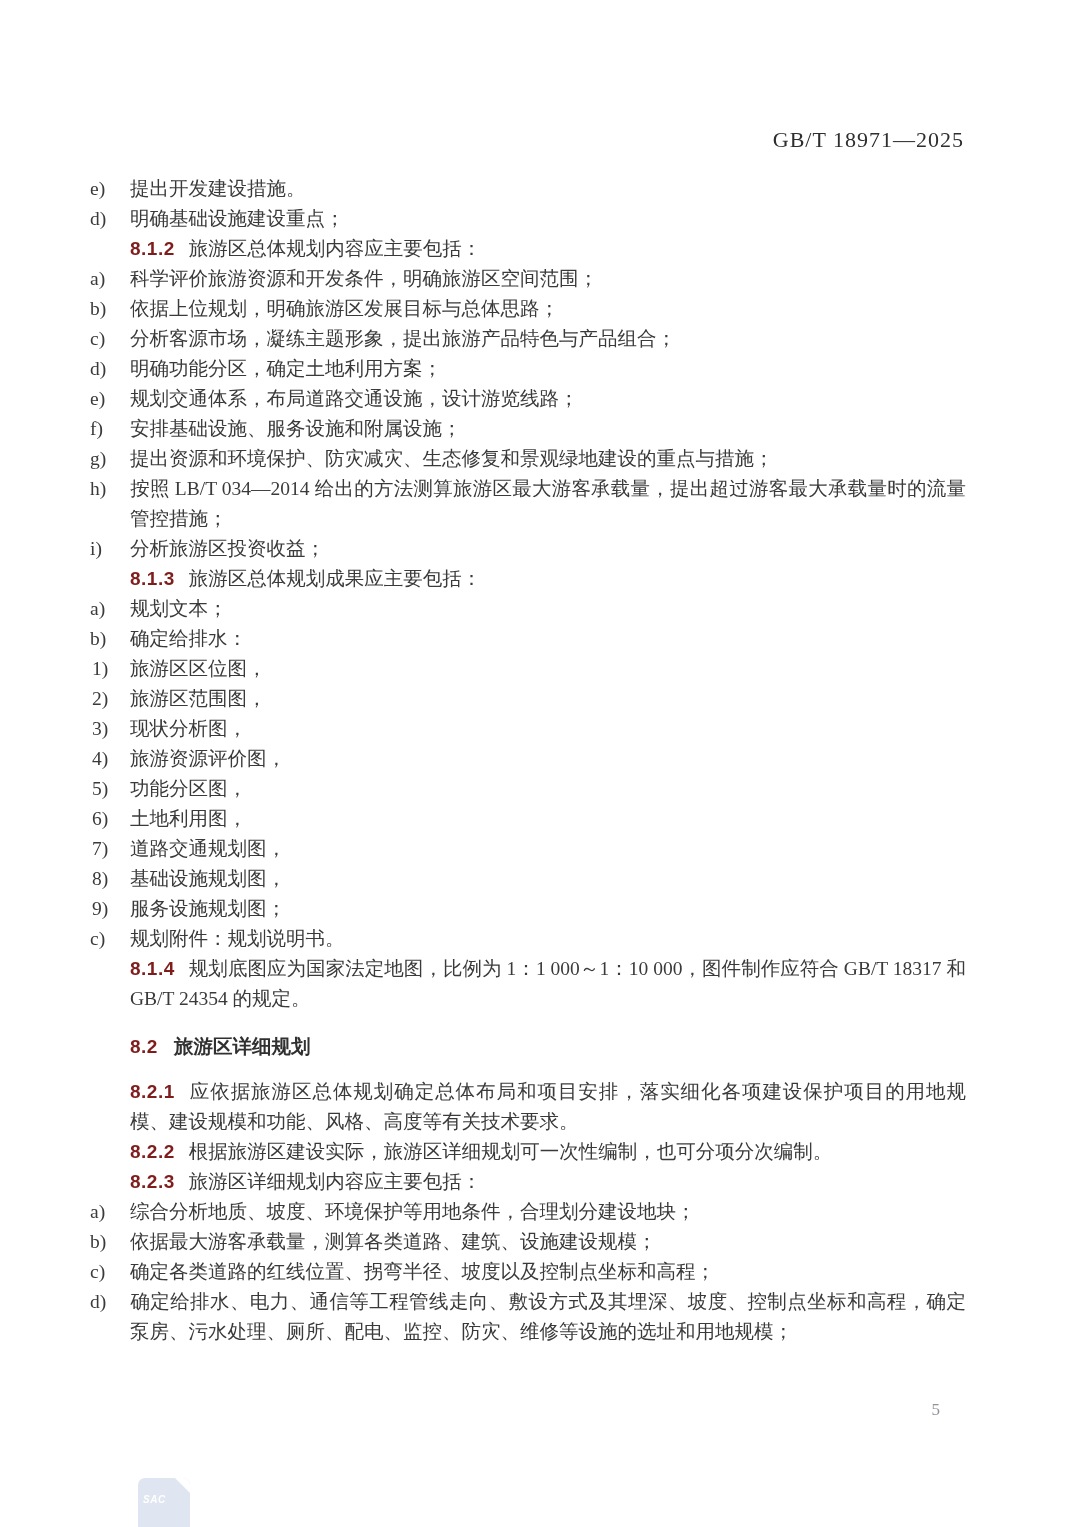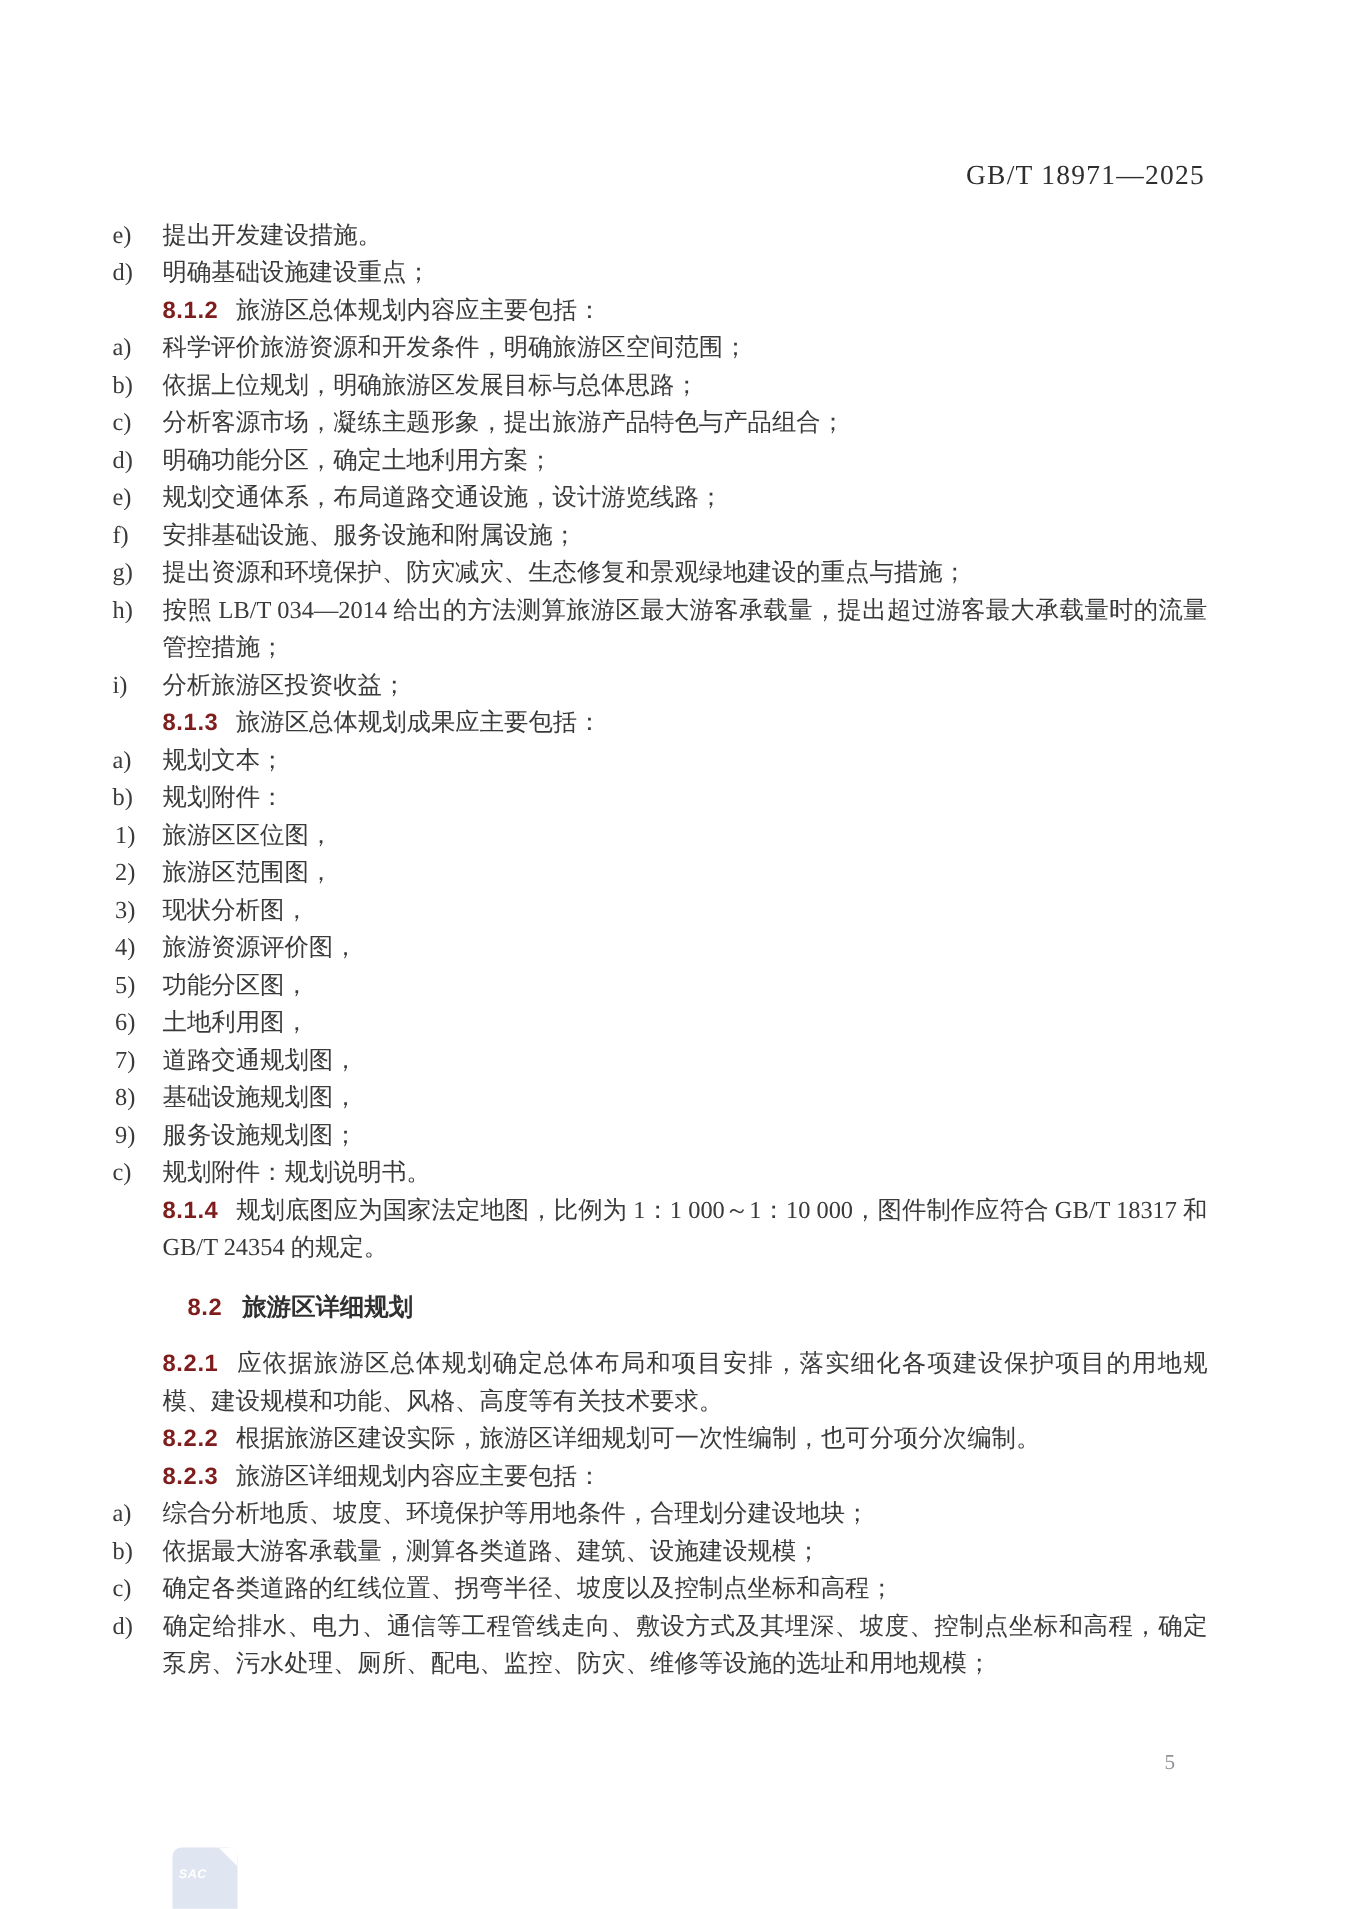--- a/index.html
+++ b/index.html
@@ -34,21 +34,21 @@
     font-family:"Liberation Sans","DejaVu Sans",sans-serif;
     font-weight:700; font-size:19px;
     margin-right:14px; letter-spacing:0.5px;
     color:#7f1d1d;
   }
   .heading {
     font-family:"Liberation Sans","DejaVu Sans",sans-serif;
     font-weight:700; color:#303030;
     margin:17px 0 15px 0 !important;
   }
-  .heading .label { margin-right:16px;margin-left:20px; }
+  .heading .label { margin-right:16px; }
 
   
   .letter { padding-left:75px; }
   .letter .label {
     display:inline-block; width:40px; margin-left:-40px;
   }
 
   
   .sub { padding-left:113px; }
   .sub .label {
@@ -97,21 +97,21 @@
       <p class="line letter"><span class="label">b)</span><span class="text">依据上位规划，明确旅游区发展目标与总体思路；</span></p>
       <p class="line letter"><span class="label">c)</span><span class="text">分析客源市场，凝练主题形象，提出旅游产品特色与产品组合；</span></p>
       <p class="line letter"><span class="label">d)</span><span class="text">明确功能分区，确定土地利用方案；</span></p>
       <p class="line letter"><span class="label">e)</span><span class="text">规划交通体系，布局道路交通设施，设计游览线路；</span></p>
       <p class="line letter"><span class="label">f)</span><span class="text">安排基础设施、服务设施和附属设施；</span></p>
       <p class="line letter"><span class="label">g)</span><span class="text">提出资源和环境保护、防灾减灾、生态修复和景观绿地建设的重点与措施；</span></p>
       <p class="line letter"><span class="label">h)</span><span class="text">按照 LB/T 034—2014 给出的方法测算旅游区最大游客承载量，提出超过游客最大承载量时的流量管控措施；</span></p>
       <p class="line letter"><span class="label">i)</span><span class="text">分析旅游区投资收益；</span></p>
       <p class="line clause"><span class="label">8.1.3</span><span class="text">旅游区总体规划成果应主要包括：</span></p>
       <p class="line letter"><span class="label">a)</span><span class="text">规划文本；</span></p>
-      <p class="line letter"><span class="label">b)</span><span class="text">规划附件：</span></p>
+      <p class="line letter"><span class="label">b)</span><span class="text">确定给排水：</span></p>
       <p class="line sub"><span class="label">1)</span><span class="text">旅游区区位图，</span></p>
       <p class="line sub"><span class="label">2)</span><span class="text">旅游区范围图，</span></p>
       <p class="line sub"><span class="label">3)</span><span class="text">现状分析图，</span></p>
       <p class="line sub"><span class="label">4)</span><span class="text">旅游资源评价图，</span></p>
       <p class="line sub"><span class="label">5)</span><span class="text">功能分区图，</span></p>
       <p class="line sub"><span class="label">6)</span><span class="text">土地利用图，</span></p>
       <p class="line sub"><span class="label">7)</span><span class="text">道路交通规划图，</span></p>
       <p class="line sub"><span class="label">8)</span><span class="text">基础设施规划图，</span></p>
       <p class="line sub"><span class="label">9)</span><span class="text">服务设施规划图；</span></p>
       <p class="line letter"><span class="label">c)</span><span class="text">规划附件：规划说明书。</span></p>

